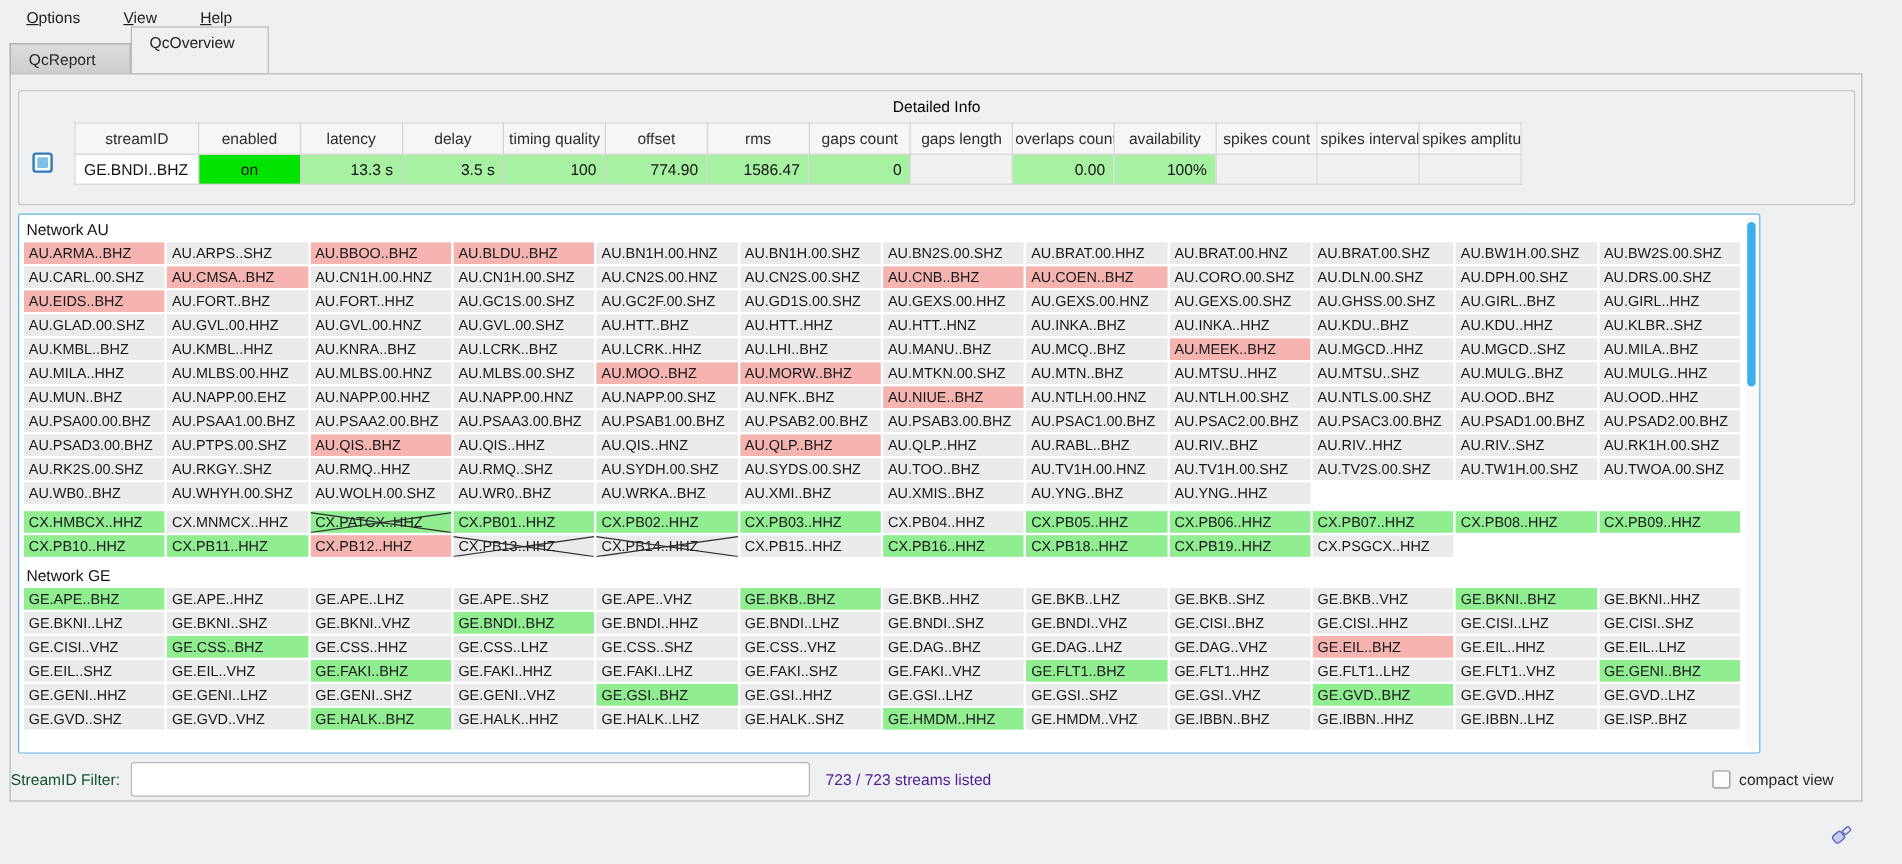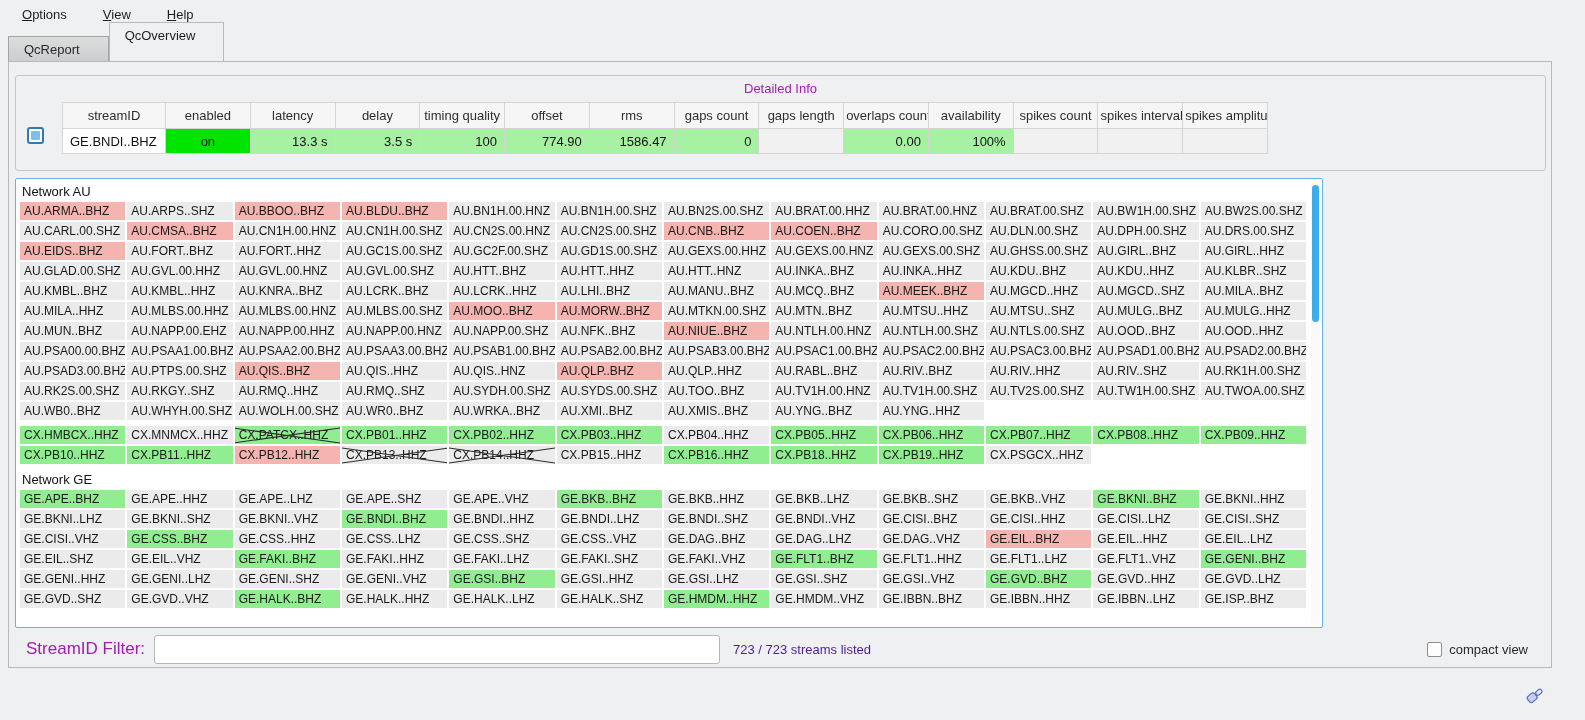--- a/index.html
+++ b/index.html
@@ -18,39 +18,39 @@
          background:linear-gradient(#dcdddd,#cccdce); height:26px; }
   .tab.inactive { border-bottom:none; color:#26292b; }
   .tab.active { background:#eff0f1; height:40px; border-bottom:1px solid #eff0f1;
                 border-color:#b6babe; position:relative; z-index:3; }
   
   .tabpage { position:absolute; left:8px; top:61px; width:1544px; height:607px;
              border:1px solid #b6babe; background:#eff0f1; }
   
   .groupbox { position:absolute; left:6px; top:13px; width:1531px; height:96px;
               border:1px solid #c3c7cb; border-radius:3px; background:#eff0f1; }
-  .groupbox-title { text-align:center; font-size:13px; padding-top:5px; color:#a21caf; }
+  .groupbox-title { text-align:center; font-size:13px; padding-top:5px; color:#000000; }
   .enable-icon { position:absolute; left:11px; top:51px; width:17px; height:17px;
                  border:2px solid #2f7cb5; border-radius:3px; background:#ffffff;
                  display:flex; align-items:center; justify-content:center; cursor:pointer; }
   .enable-icon .inner { width:9px; height:9px; background:#7cc0e8; border-radius:1px; }
   
   table.detail-table { border-collapse:collapse; table-layout:fixed; width:1206px;
                        margin:6px 0 0 46px; background:#fff; font-size:13px; }
   .detail-table col.c0 { width:103px; }
   .detail-table th { font-weight:normal; background:#f6f6f6; border:1px solid #d4d4d4;
                      height:26px; color:#2b2e30; text-align:center; overflow:hidden;
                      white-space:nowrap; padding:0 2px; }
   .detail-table td { border:1px solid #d4d4d4; height:25px; padding:0 7px;
                      white-space:nowrap; overflow:hidden; color:#111; }
   td.bg-white { background:#ffffff; } td.bg-bright-green { background:#00e400; }
   td.bg-light-green { background:#a6f2a2; } td.bg-empty { background:#f1f1f1; }
   td.al-left{ text-align:left; } td.al-right{ text-align:right; } td.al-center{ text-align:center; }
   
-  .stream-grid-panel { position:absolute; left:6px; top:116px; width:1308px; height:450px;
+  .stream-grid-panel { position:absolute; left:6px; top:116px; width:1452px; height:450px;
                        border:1px solid #66b2e4; border-radius:2px; background:#ffffff;
                        overflow:hidden; padding:3px 4px 0 4px; }
   .grid-inner { margin-right:12px; }
   .network-label { font-size:13px; color:#101214; height:20px; line-height:20px; padding-left:2px; }
   .network-label + .net-grid { margin-top:0; }
   .net-section { margin-top:6px; }
   .net-section:first-child { margin-top:0; }
   .net-grid { display:grid; grid-template-columns:repeat(12,1fr); gap:2px; }
   .cell { height:18px; line-height:18px; font-size:12px; padding-left:4px; color:#17191b;
           white-space:nowrap; overflow:hidden; position:relative; cursor:default; }
@@ -59,21 +59,21 @@
           border-top:1px solid #2a2a2a; z-index:2; }
   .c-x::before { transform:rotate(8deg); } .c-x::after { transform:rotate(-8deg); }
   
   .scrollbar { position:absolute; right:2px; top:2px; width:9px; height:calc(100% - 4px);
                background:#fafafa; border-radius:4px; }
   .scroll-thumb { position:absolute; left:1px; top:4px; width:7px; height:137px;
                   background:#3daee9; border-radius:4px; cursor:pointer; }
   
   .bottombar { position:absolute; left:0; top:568px; width:100%; height:38px;
                display:flex; align-items:center; }
-  .filter-label { font-size:17px; color:#a21caf; margin-left:17px; }
+  .filter-label { font-size:13px; color:#14532d; }
   .filter-input { margin-left:9px; width:566px; height:29px; border:1px solid #b4b8bc;
                   border-radius:3px; background:#ffffff; font-size:13px; padding:0 6px;
                   font-family:inherit; }
   .listed-status { font-size:13px; color:#4c1d95; margin-left:13px; }
   .compact-wrap { margin-left:auto; margin-right:23px; display:flex; align-items:center; gap:7px; }
   .checkbox { width:15px; height:15px; border:1px solid #8a8e92; border-radius:2px;
               background:#fdfdfd; cursor:pointer; }
   .compact-label { font-size:13px; color:#26292b; }
   
   .conn-icon { position:absolute; left:1524px; top:684px; width:22px; height:22px; }

